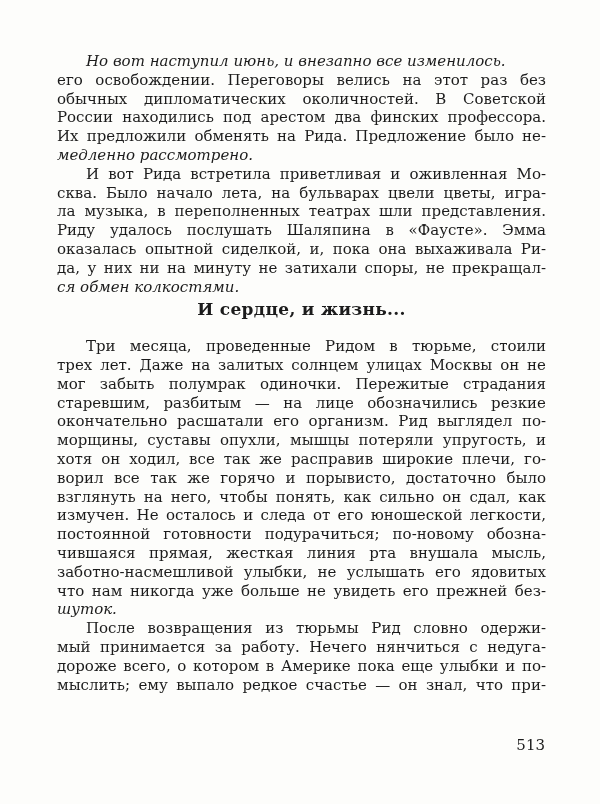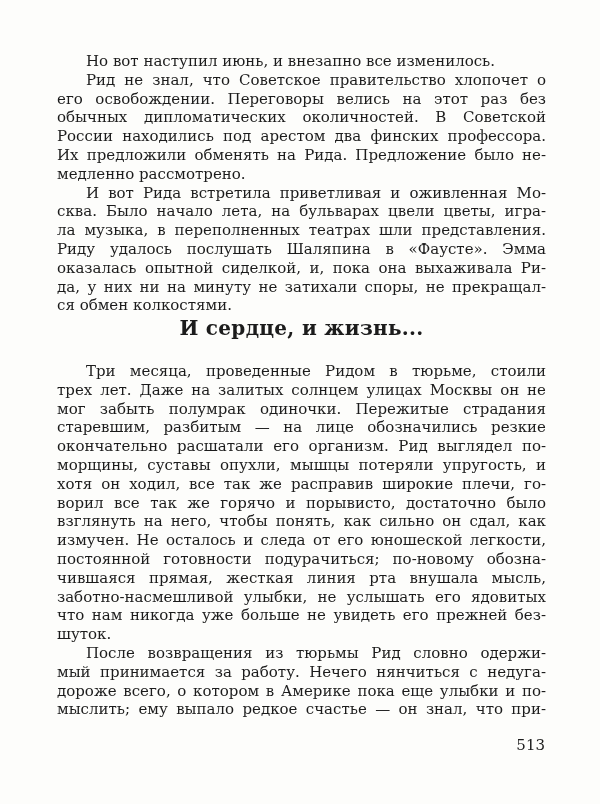--- a/index.html
+++ b/index.html
@@ -23,48 +23,48 @@
     width: 489px;
     font-size: 15px;
     line-height: 18.8px;
   }
   .line {
     text-align: justify;
     text-align-last: justify;
   }
   .line.last {
     text-align-last: left;
+    font-style: italic;
   }
   .line.indent {
     text-indent: 29px;
   }
   .heading {
     font-weight: bold;
     text-align: center;
     text-align-last: center;
-    font-size: 20px;
+    font-size: 17px;
     margin-top: 4px;
-    margin-bottom: 24px;
+    margin-bottom: 18px;
     letter-spacing: 0.3px;
   }
   .page-number {
     position: absolute;
     top: 736px;
     right: 55px;
     font-size: 15px;
     line-height: 18.8px;
   }
 </style>
 </head>
 <body>
 
 <div class="page">
   <div class="text-block">
       <div class="line indent last">Но вот наступил июнь, и внезапно все изменилось.</div>
-      <div class="line indent">Рид не знал, что Советское правительство хлопочет о</div>
       <div class="line">его освобождении. Переговоры велись на этот раз без</div>
       <div class="line">обычных дипломатических околичностей. В Советской</div>
       <div class="line">России находились под арестом два финских профессора.</div>
       <div class="line">Их предложили обменять на Рида. Предложение было не-</div>
       <div class="line last">медленно рассмотрено.</div>
       <div class="line indent">И вот Рида встретила приветливая и оживленная Мо-</div>
       <div class="line">сква. Было начало лета, на бульварах цвели цветы, игра-</div>
       <div class="line">ла музыка, в переполненных театрах шли представления.</div>
       <div class="line">Риду удалось послушать Шаляпина в «Фаусте». Эмма</div>
       <div class="line">оказалась опытной сиделкой, и, пока она выхаживала Ри-</div>

